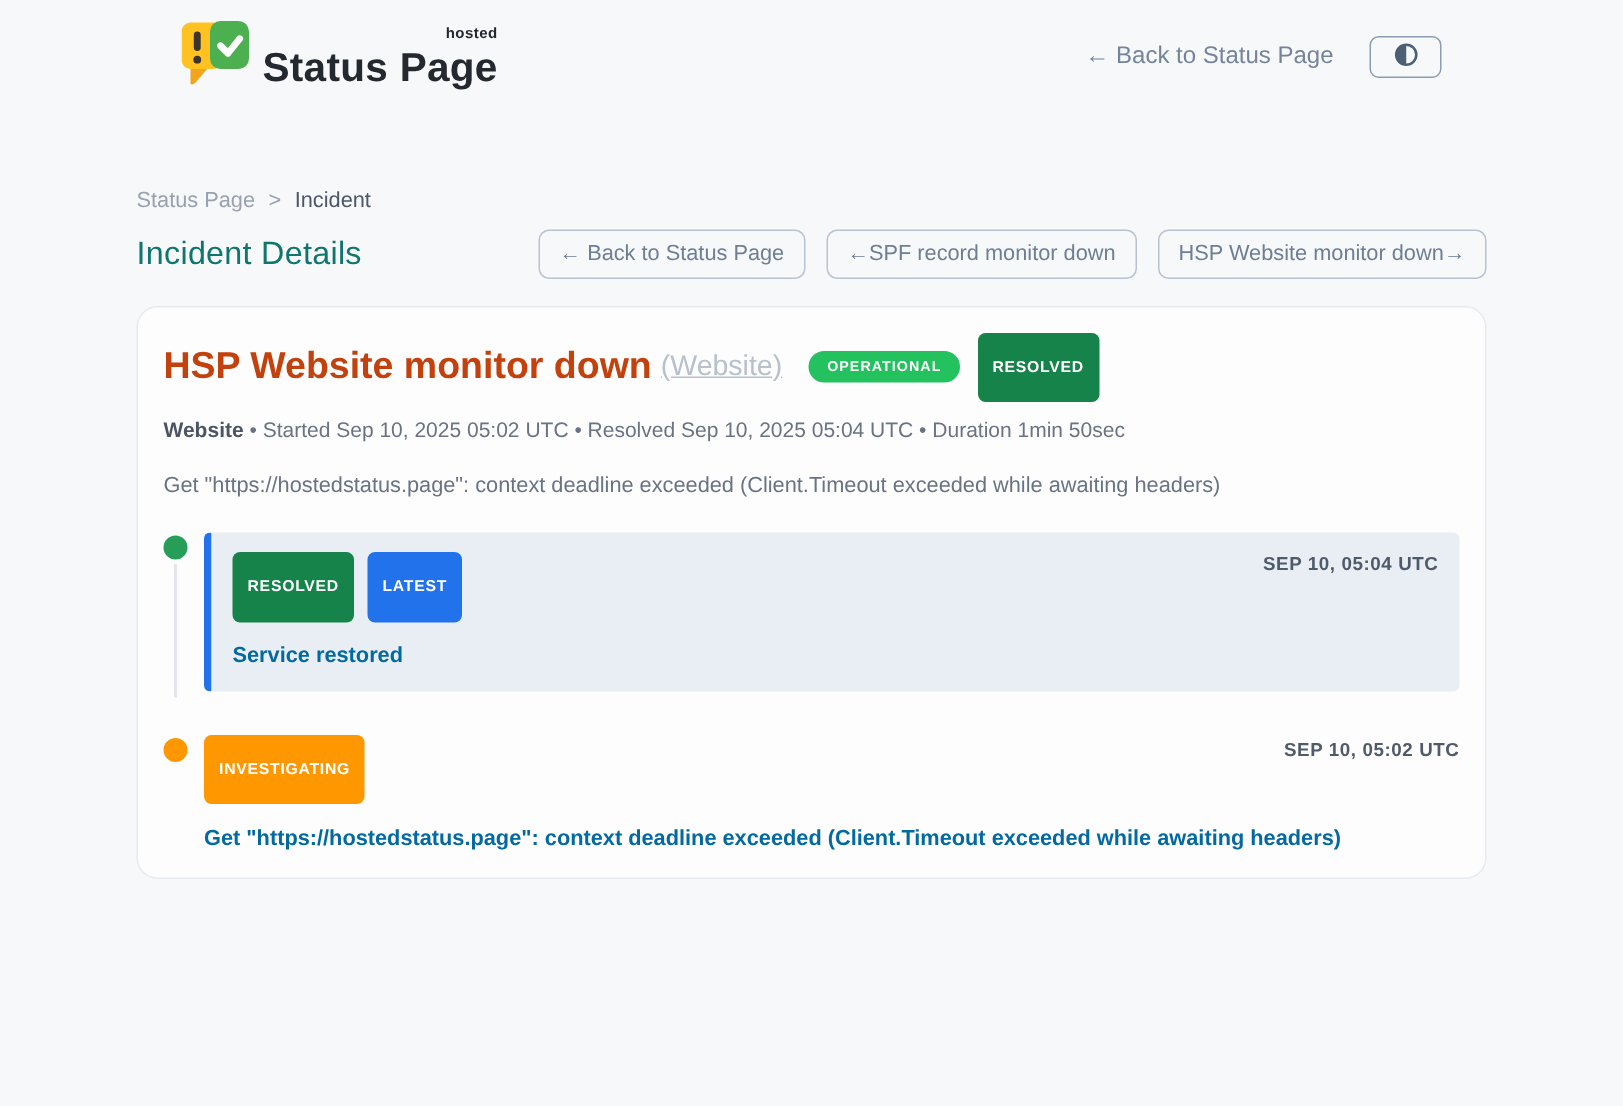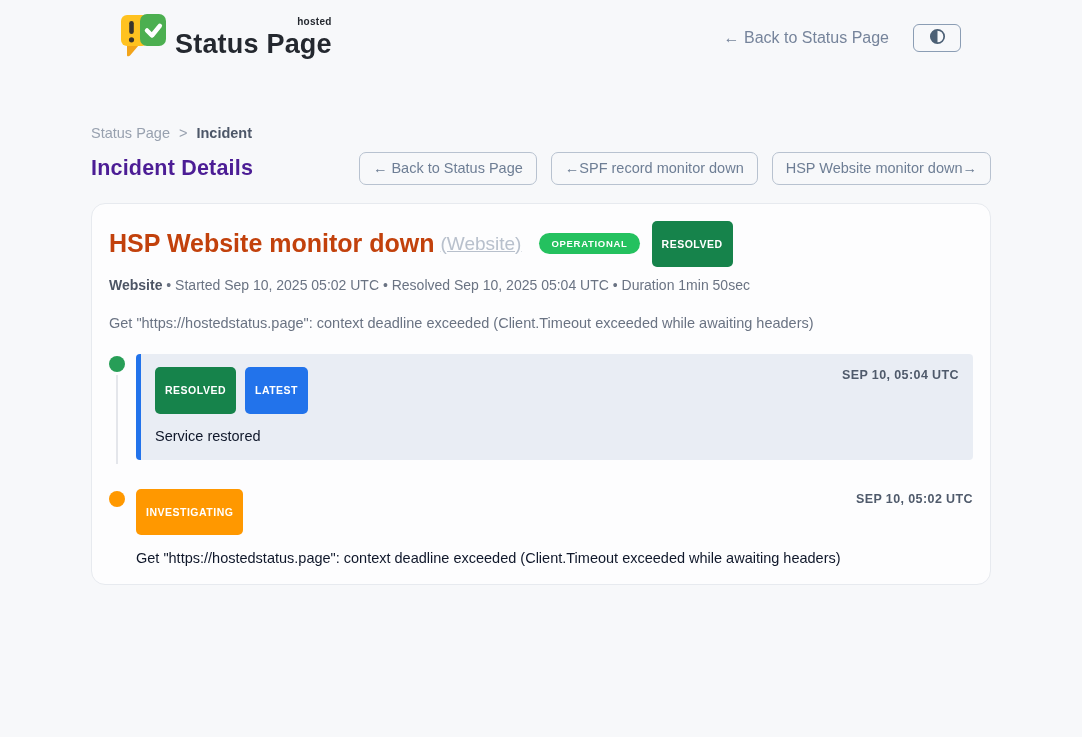--- a/index.html
+++ b/index.html
@@ -36,24 +36,24 @@
     background: transparent; display: flex; align-items: center; justify-content: center;
     cursor: pointer; padding: 0;
   }
 
   
   .breadcrumb {
     margin-top: 64px; font-size: 14.5px; color: #98a1af;
     display: flex; align-items: center; gap: 9px;
   }
   .breadcrumb .crumb-link { cursor: pointer; }
-  .breadcrumb .current { color: #4d5768; font-weight: 700; }
+  .breadcrumb .current { color: #4d5768; font-weight: 400; }
 
   .title-row { display: flex; justify-content: space-between; align-items: center; margin-top: 11px; }
-  h1 { margin: 0; font-size: 21.5px; color: #4c1d95; font-weight: 700; letter-spacing: 0.2px; }
+  h1 { margin: 0; font-size: 21.5px; color: #0f766e; font-weight: 400; letter-spacing: 0.2px; }
   .nav-buttons { display: flex; gap: 14px; }
   .nav-btn {
     border: 1px solid #b8c2d0; color: #6e7e95; background: transparent;
     border-radius: 7px; padding: 8px 13px; font-size: 14.5px;
     font-family: inherit; cursor: pointer; line-height: 1;
   }
 
   
   .card {
     margin-top: 18px; background: #fdfdfe;
@@ -95,21 +95,21 @@
   .tl-content.highlight {
     background: #e9edf4; border-left: 5px solid #2273eb;
     border-radius: 4px; padding: 13px 14px 16px;
   }
   .tl-badges { display: flex; gap: 9px; align-items: center; }
   .tl-time {
     position: absolute; top: 14px; right: 14px;
     font-size: 12.5px; font-weight: 600; color: #4f5a6b; letter-spacing: 0.4px;
   }
   .tl-content.plain .tl-time { top: 3px; right: 0; }
-  .tl-msg { margin-top: 14px; font-size: 14.5px; color: #0f172a; }
+  .tl-msg { margin-top: 14px; font-size: 14.5px; color: #0369a1; font-weight: bold; }
   .tl-content.plain .tl-msg { margin-top: 15px; }
 
   
   .footer { text-align: center; margin-top: 181px; }
   .powered {
     display: inline-flex; align-items: center; gap: 9px;
     font-size: 15.5px; color: #6a7383; cursor: pointer;
   }
   .copyright { margin-top: 17px; font-size: 13.5px; color: #bcc2cd; letter-spacing: 0.2px; }
   .sparkle { color: #f0b000; }

